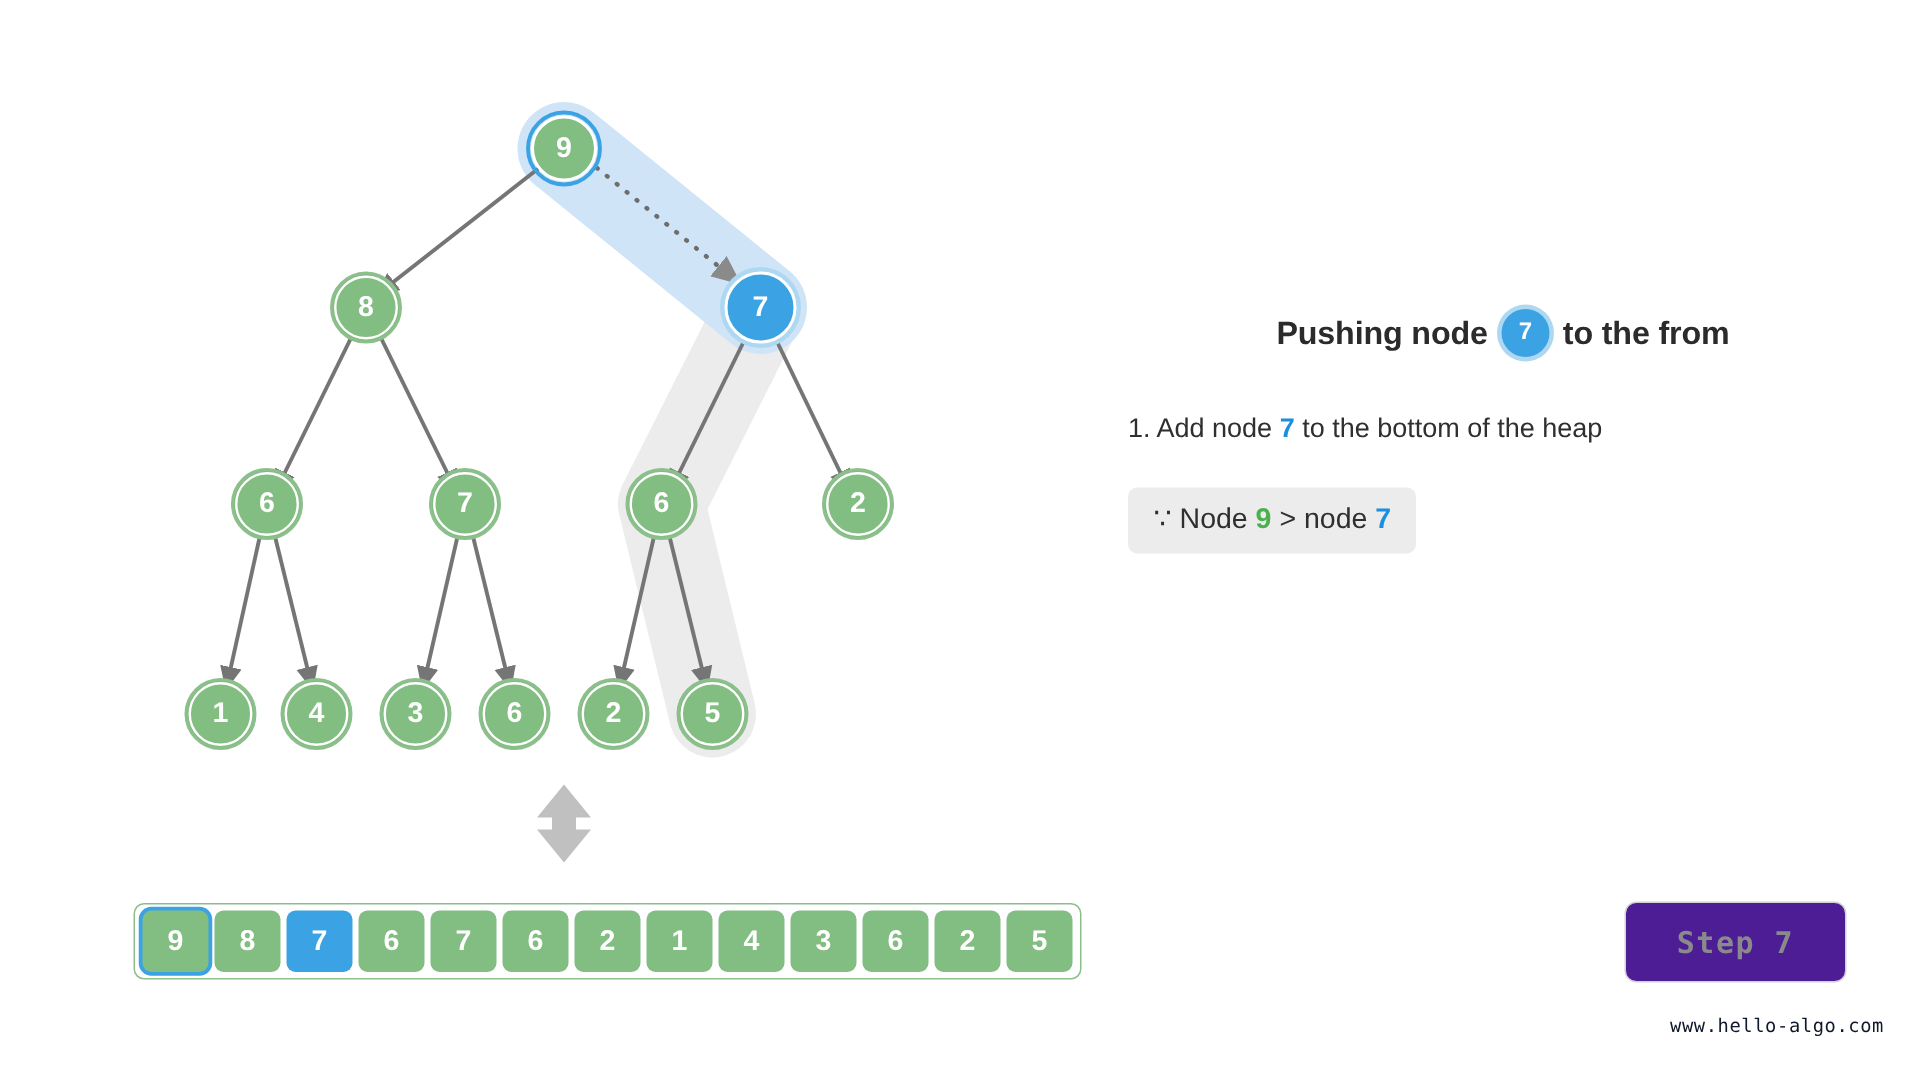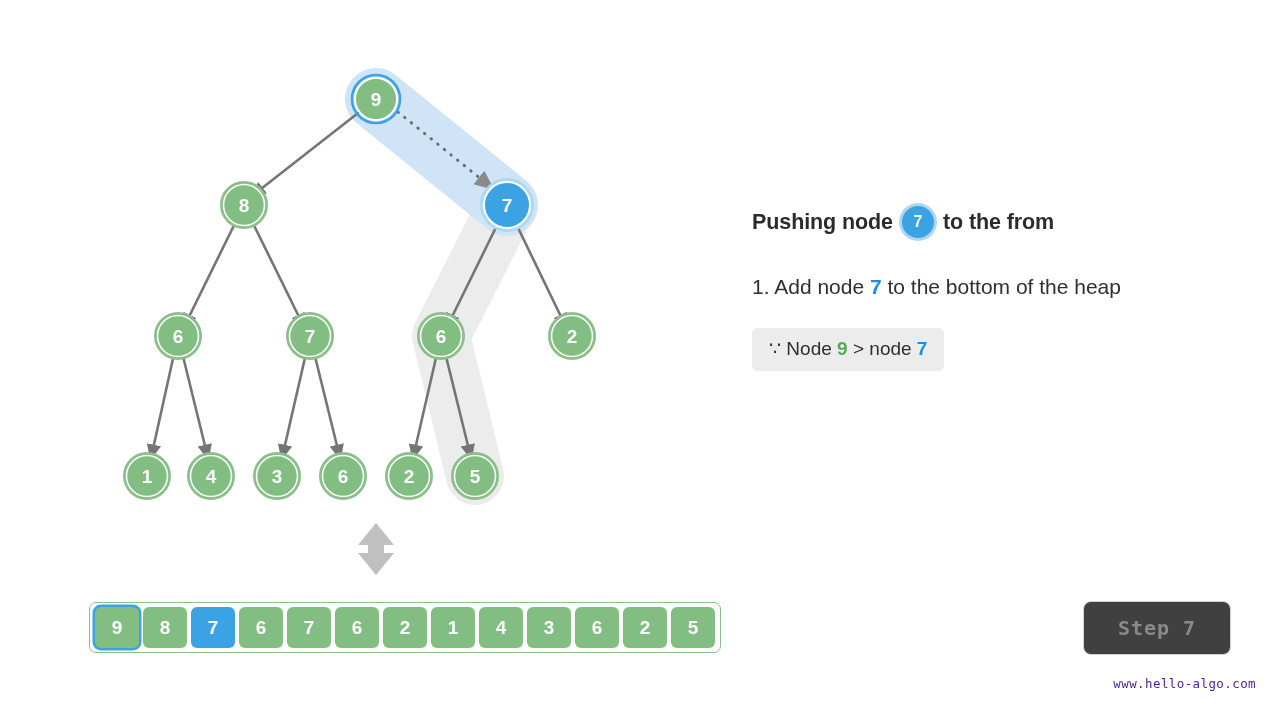--- a/index.html
+++ b/index.html
@@ -41,20 +41,21 @@
   }
 
   .title-row {
     display: flex;
     align-items: center;
     font-size: 21.5px;
     font-weight: bold;
     color: #2b2b2b;
     letter-spacing: -0.1px;
     height: 44px;
+    justify-content: center;
   }
   .title-text { white-space: pre; }
 
   .title-badge {
     position: relative;
     width: 38px;
     height: 38px;
     margin: 0 6px;
     flex: 0 0 auto;
   }
@@ -74,21 +75,21 @@
     color: #ffffff;
     font-size: 16px;
     font-weight: bold;
     display: flex;
     align-items: center;
     justify-content: center;
   }
 
   .steps { margin-top: 30px; }
   .step-line {
-    font-size: 21px;
+    font-size: 18px;
     color: #2f2f2f;
     line-height: 1.25;
     margin-bottom: 28px;
     white-space: pre;
   }
   .num-green { color: #4caf50; font-weight: bold; }
   .num-blue  { color: #1a8fe0; font-weight: bold; }
 
   .reason-box {
     display: inline-block;
@@ -102,39 +103,39 @@
 
   
   #step-chip {
     position: absolute;
     left: 1083px;
     top: 601px;
     width: 146px;
     height: 52px;
     border: 1px solid #d2d2d2;
     border-radius: 8px;
-    background: #404040;
+    background: #4c1d95;
     display: flex;
     align-items: center;
     justify-content: center;
     font-family: "DejaVu Sans Mono", monospace;
     font-size: 20px;
     font-weight: bold;
     color: #8a8a8a;
     letter-spacing: 1px;
   }
 
   
   #watermark {
     position: absolute;
     right: 24px;
     top: 676px;
     font-family: "DejaVu Sans Mono", monospace;
     font-size: 12.5px;
-    color: #4c1d95;
+    color: #0f172a;
     letter-spacing: 0.4px;
   }
 
   
   #array-wrap {
     position: absolute;
     left: 89px;
     top: 602px;
     height: 51px;
     border: 1px solid #8cbf8c;

